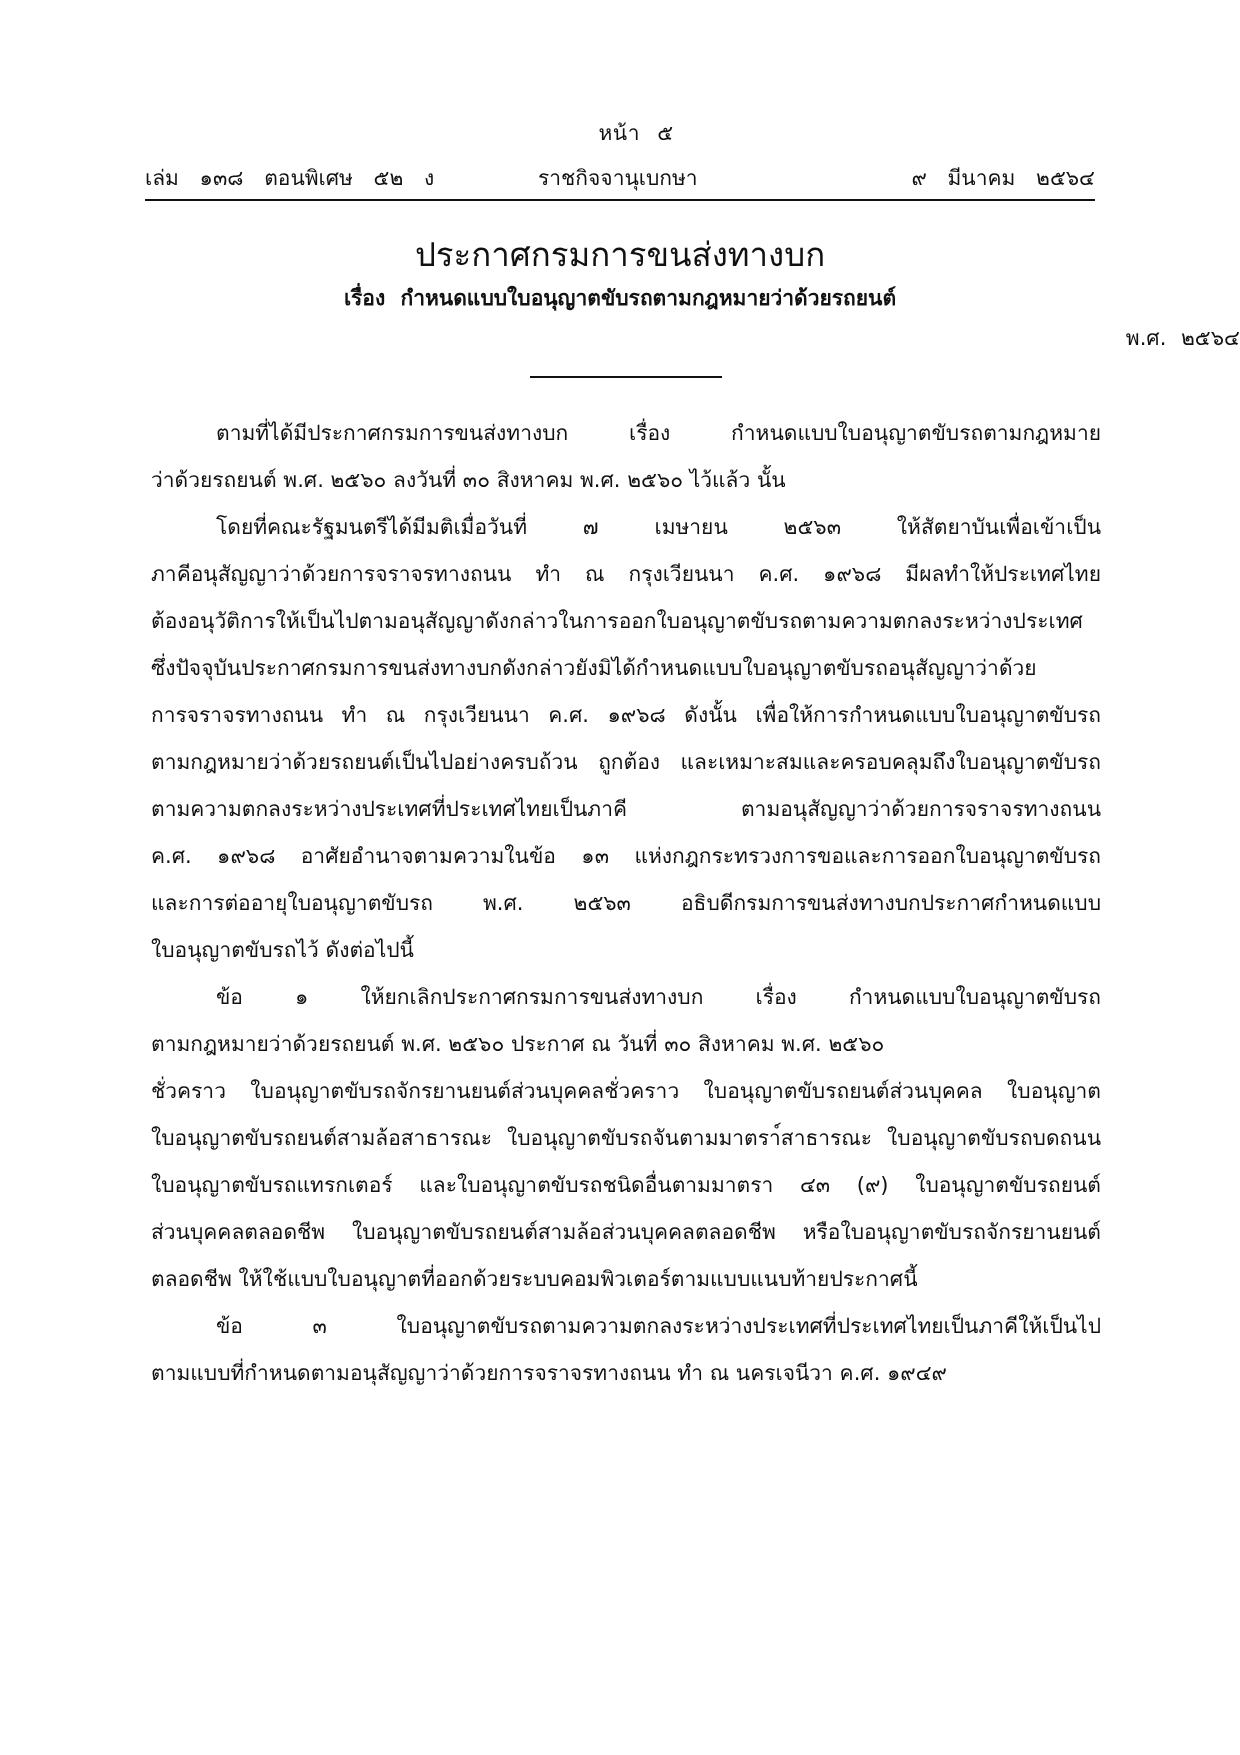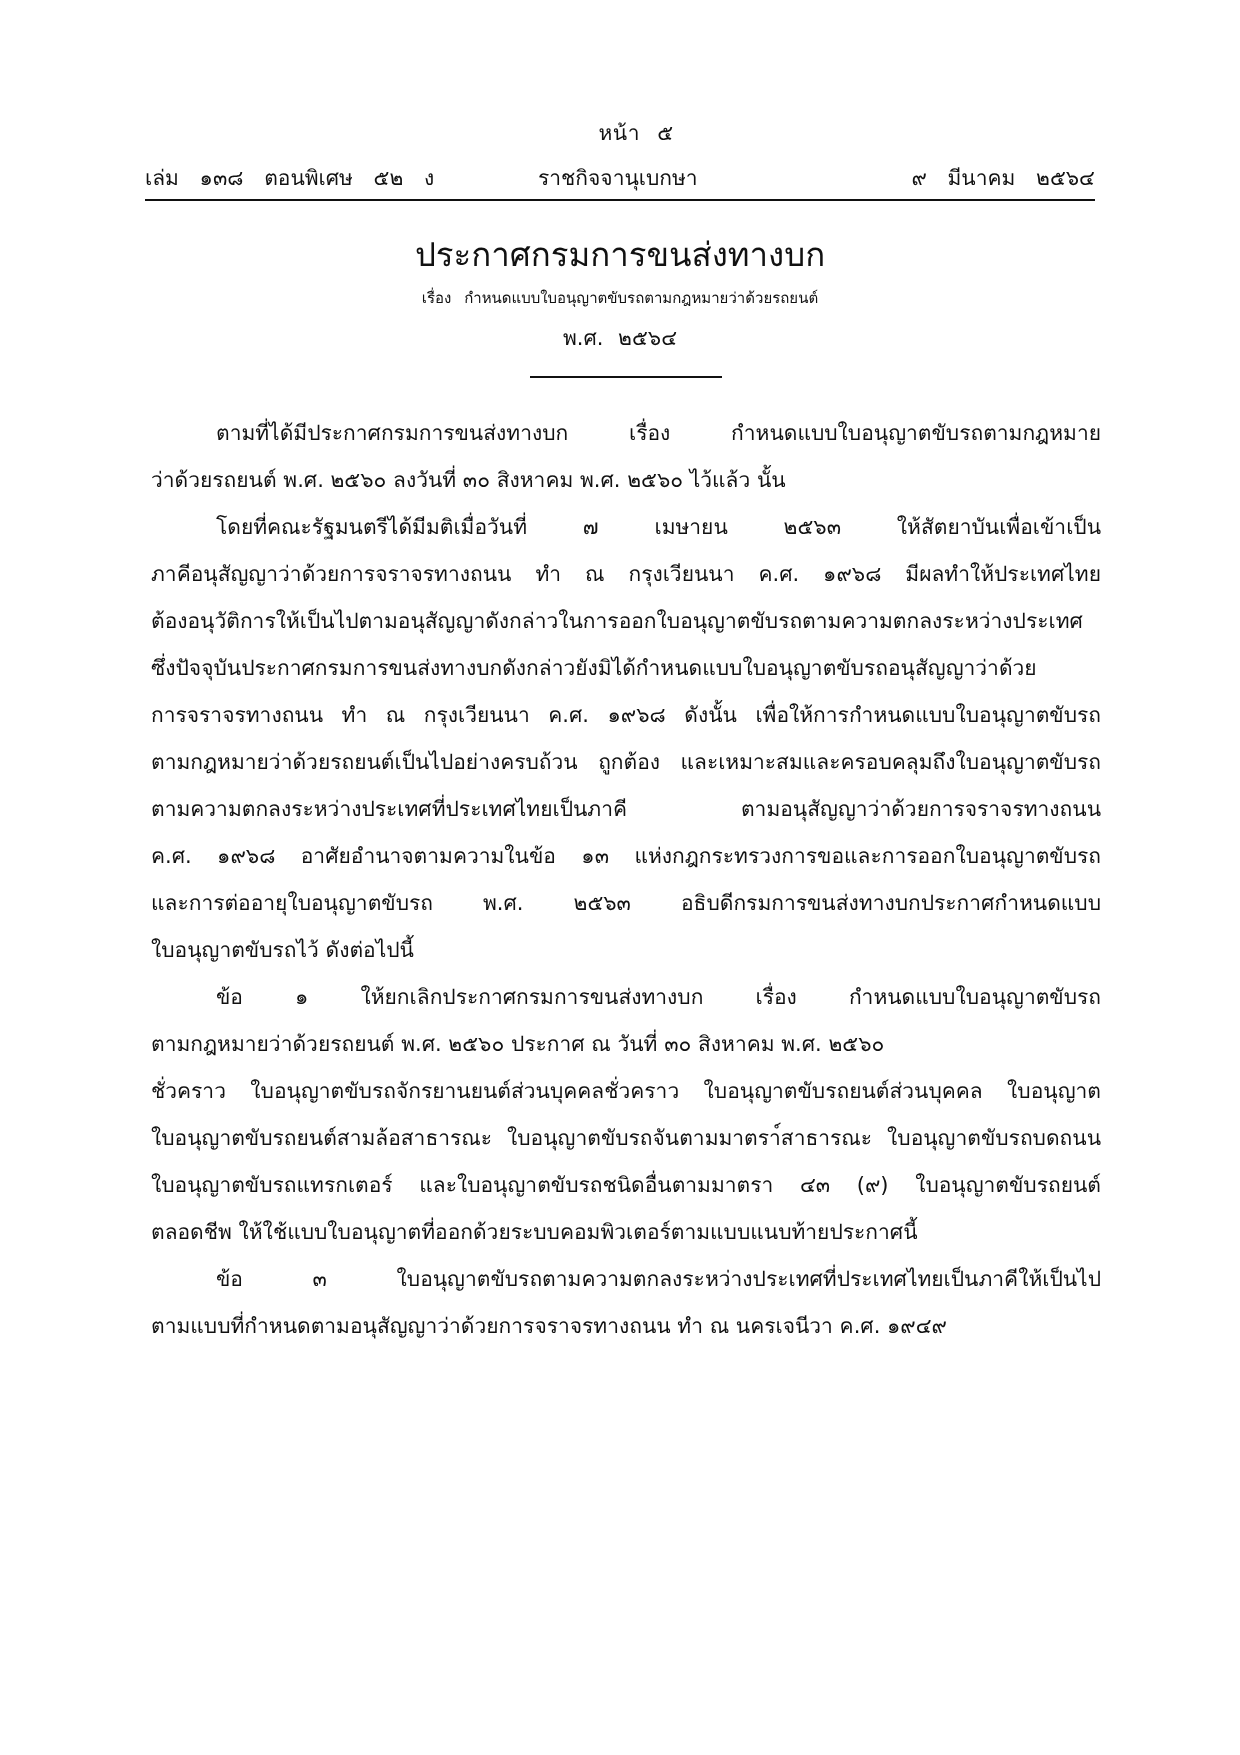--- a/index.html
+++ b/index.html
@@ -65,30 +65,32 @@
       left: 0;
       width: 1240px;
       text-align: center;
     }
     .title {
       font-size: 33px;
       line-height: 46px;
       height: 46px;
     }
     .subtitle {
-      font-size: 15px;
+      font-size: 21px;
       line-height: 40px;
       height: 40px;
       word-spacing: 8px;
+      font-weight: bold;
     }
     .year {
       font-size: 21px;
       line-height: 40px;
       height: 40px;
       word-spacing: 8px;
+      text-align: right;
     }
     .title-rule {
       position: absolute;
       top: 376px;
       left: 530px;
       width: 192px;
       height: 2px;
       background: #111111;
     }
     .body-text {
@@ -143,16 +145,17 @@
     <span class="line">ตามกฎหมายว่าด้วยรถยนต์เป็นไปอย่างครบถ้วน ถูกต้อง และเหมาะสมและครอบคลุมถึงใบอนุญาตขับรถ</span>
     <span class="line">ตามความตกลงระหว่างประเทศที่ประเทศไทยเป็นภาคี  ตามอนุสัญญาว่าด้วยการจราจรทางถนน</span>
     <span class="line">ค.ศ. ๑๙๖๘ อาศัยอำนาจตามความในข้อ ๑๓ แห่งกฎกระทรวงการขอและการออกใบอนุญาตขับรถ</span>
     <span class="line">และการต่ออายุใบอนุญาตขับรถ พ.ศ. ๒๕๖๓ อธิบดีกรมการขนส่งทางบกประกาศกำหนดแบบ</span>
     <span class="line last">ใบอนุญาตขับรถไว้ ดังต่อไปนี้</span>
     <span class="line indent">ข้อ  ๑ ให้ยกเลิกประกาศกรมการขนส่งทางบก เรื่อง กำหนดแบบใบอนุญาตขับรถ</span>
     <span class="line last">ตามกฎหมายว่าด้วยรถยนต์ พ.ศ. ๒๕๖๐ ประกาศ ณ วันที่ ๓๐ สิงหาคม พ.ศ. ๒๕๖๐</span>
     <span class="line">ชั่วคราว ใบอนุญาตขับรถจักรยานยนต์ส่วนบุคคลชั่วคราว ใบอนุญาตขับรถยนต์ส่วนบุคคล ใบอนุญาต</span>
     <span class="line">ใบอนุญาตขับรถยนต์สามล้อสาธารณะ ใบอนุญาตขับรถจันตามมาตรา์สาธารณะ ใบอนุญาตขับรถบดถนน</span>
     <span class="line">ใบอนุญาตขับรถแทรกเตอร์ และใบอนุญาตขับรถชนิดอื่นตามมาตรา ๔๓ (๙) ใบอนุญาตขับรถยนต์</span>
+    <span class="line">ส่วนบุคคลตลอดชีพ ใบอนุญาตขับรถยนต์สามล้อส่วนบุคคลตลอดชีพ หรือใบอนุญาตขับรถจักรยานยนต์</span>
     <span class="line last">ตลอดชีพ ให้ใช้แบบใบอนุญาตที่ออกด้วยระบบคอมพิวเตอร์ตามแบบแนบท้ายประกาศนี้</span>
     <span class="line indent">ข้อ  ๓ ใบอนุญาตขับรถตามความตกลงระหว่างประเทศที่ประเทศไทยเป็นภาคีให้เป็นไป</span>
     <span class="line last">ตามแบบที่กำหนดตามอนุสัญญาว่าด้วยการจราจรทางถนน ทำ ณ นครเจนีวา ค.ศ. ๑๙๔๙</span>
   </div>
 
 </body></html>

